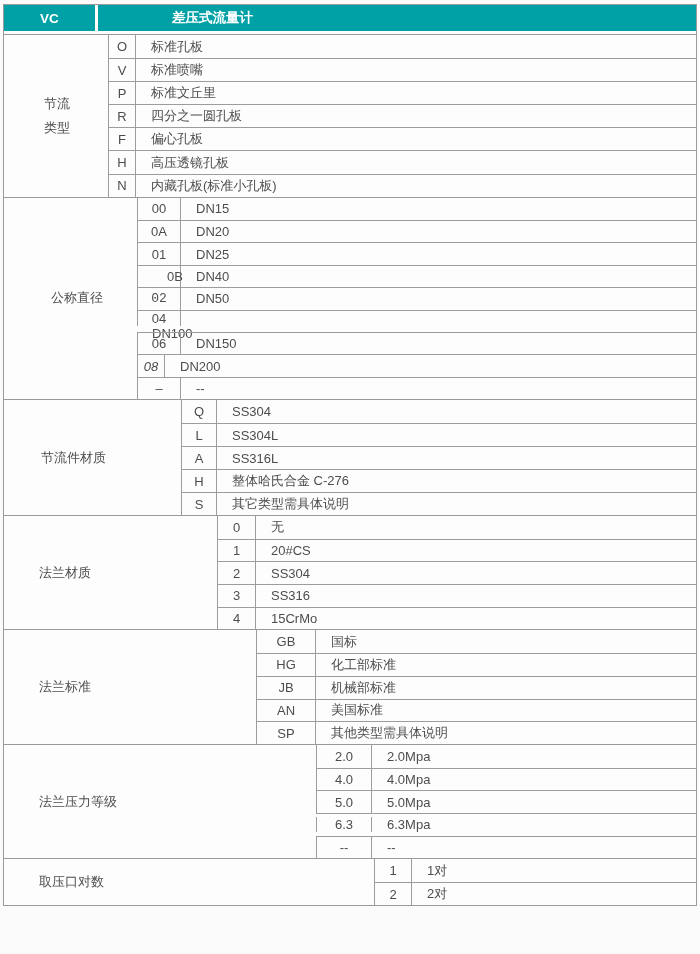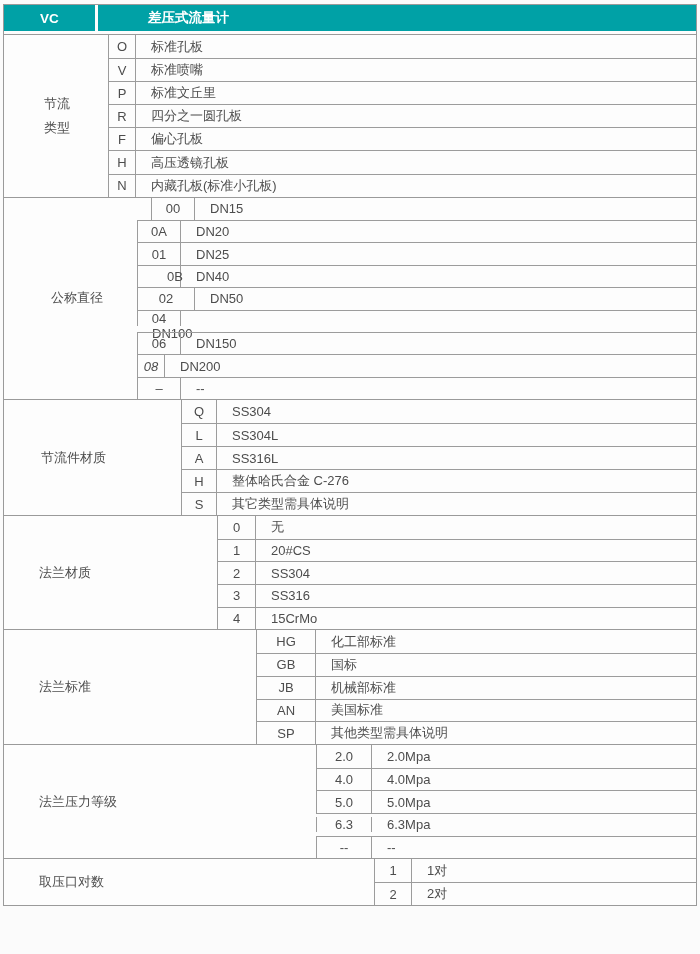--- a/index.html
+++ b/index.html
@@ -34,20 +34,21 @@
     align-items: center;
   }
   .model-code-cell {
     width: 91px;
     justify-content: center;
     border-right: 3px solid #fdfdfd;
   }
   .product-name-cell {
     flex: 1;
     padding-left: 50px;
+    margin-left: 24px;
   }
   
   .section {
     display: flex;
     border-top: 1px solid #9a9a9a;
   }
   .label-cell {
     box-sizing: border-box;
     display: flex;
     align-items: center;
@@ -130,41 +131,41 @@
     <div class="code-cell" style="width: 28px;">N</div>
     <div class="desc-cell">内藏孔板(标准小孔板)</div>
   </div>
 </div>
   </div>
 
   <div class="section">
     <div class="label-cell" style="width: 133px; padding-left: 47px;">公称直径</div>
     <div class="rows">
   <div class="option-row" style="height: 22.4px;">
-    <div class="code-cell" style="width: 44px; margin-left: 14px;">00</div>
+    <div class="code-cell" style="width: 44px;">00</div>
     <div class="desc-cell">DN15</div>
   </div>
 
   <div class="option-row" style="height: 22.4px;">
     <div class="code-cell" style="width: 44px;">0A</div>
     <div class="desc-cell">DN20</div>
   </div>
 
   <div class="option-row" style="height: 22.4px;">
     <div class="code-cell" style="width: 44px;">01</div>
     <div class="desc-cell">DN25</div>
   </div>
 
   <div class="option-row" style="height: 22.4px;">
     <div class="code-cell" style="width: 44px; padding-left: 32px;">0B</div>
     <div class="desc-cell">DN40</div>
   </div>
 
   <div class="option-row" style="height: 22.4px;">
-    <div class="code-cell" style="width: 58px;">02</div>
+    <div class="code-cell" style="width: 44px; font-family: Liberation Mono, monospace;">02</div>
     <div class="desc-cell">DN50</div>
   </div>
 
 
 
   <div class="option-row" style="height: 22.4px; flex-direction: column;">
     <div class="code-cell" style="width: 44px;">04</div>
     <div class="desc-cell">DN100</div>
   </div>
 
@@ -242,27 +243,27 @@
     <div class="code-cell" style="width: 39px;">4</div>
     <div class="desc-cell">15CrMo</div>
   </div>
 </div>
   </div>
 
   <div class="section">
     <div class="label-cell" style="width: 252px; padding-left: 35px;">法兰标准</div>
     <div class="rows">
   <div class="option-row" style="height: 22.8px;">
+    <div class="code-cell" style="width: 60px;">GB</div>
+    <div class="desc-cell">国标</div>
+  </div>
+
+  <div class="option-row" style="height: 22.8px;">
     <div class="code-cell" style="width: 60px;">HG</div>
     <div class="desc-cell">化工部标准</div>
-  </div>
-
-  <div class="option-row" style="height: 22.8px;">
-    <div class="code-cell" style="width: 60px;">GB</div>
-    <div class="desc-cell">国标</div>
   </div>
 
   <div class="option-row" style="height: 22.8px;">
     <div class="code-cell" style="width: 60px;">JB</div>
     <div class="desc-cell">机械部标准</div>
   </div>
 
   <div class="option-row" style="height: 22.8px;">
     <div class="code-cell" style="width: 60px;">AN</div>
     <div class="desc-cell">美国标准</div>

